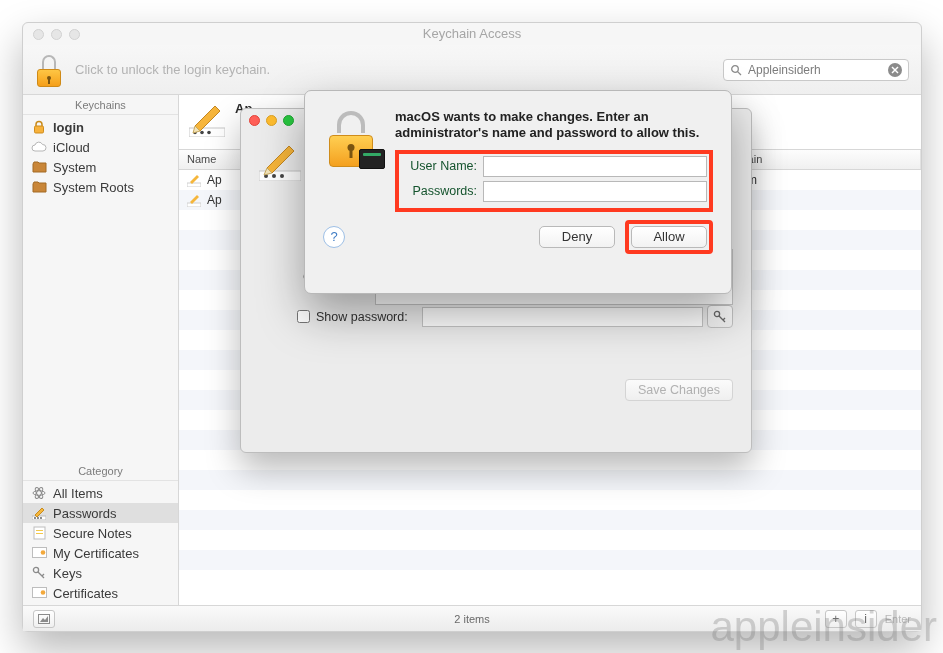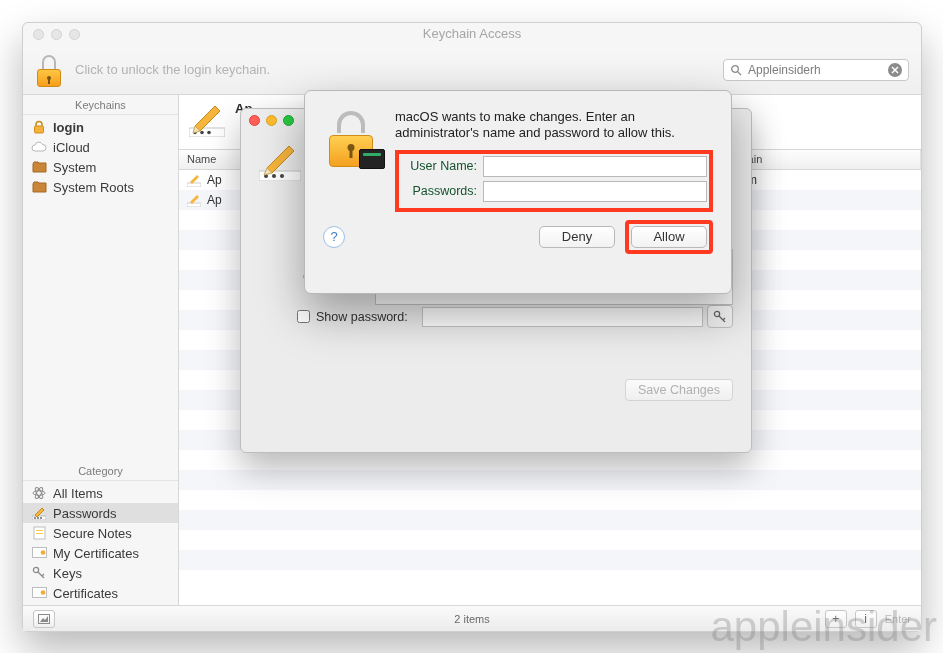--- a/index.html
+++ b/index.html
@@ -97,21 +97,21 @@
 }
 .auth-top { display: flex; gap: 14px; }
 .biglock { width: 58px; height: 58px; position: relative; flex: none; }
 .biglock .sh { position:absolute; top:2px; left:14px; width:28px; height:22px; border:4px solid #bcbcbc; border-bottom:none; border-radius: 14px 14px 0 0; }
 .biglock .bod { position:absolute; bottom:0; left:6px; width:44px; height:32px; background: linear-gradient(#ffcf52,#f4a01f); border:1px solid #cf8c1b; border-radius:4px; }
 .biglock .kh2 { position:absolute; left:50%; top:8px; transform:translateX(-50%); width:7px; height:7px; background:#7a5410; border-radius:50%; }
 .biglock .kh2::after { content:""; position:absolute; left:2px; top:5px; width:3px; height:9px; background:#7a5410; }
 .biglock .chip { position:absolute; right:-4px; bottom:-2px; width:26px; height:20px; background:#232323; border-radius:2px; border:1px solid #111; }
 .biglock .chip::before { content:""; position:absolute; left:3px; top:3px; width:18px; height:3px; background:#3a6; border-radius:1px; }
 .auth-text { flex: 1; }
-.auth-bold { font-size: 13px; font-weight: 400; color: #222; line-height: 1.25; }
+.auth-bold { font-size: 13px; font-weight: 700; color: #222; line-height: 1.25; }
 .auth-sub { font-size: 11px; color: #444; margin-top: 4px; }
 .auth-fields { margin-top: 8px; }
 .afield { display: flex; align-items: center; margin-bottom: 4px; }
 .afield label { width: 82px; text-align: right; font-size: 12.5px; color: #14532d; padding-right: 6px; }
 .afield input { flex: 1; height: 21px; border: 1px solid #b8b8b8; background: #fff; font-size: 12px; padding: 0 4px; }
 .redbox-inputs { border: 4px solid #ff3a20; padding: 2px; }
 .auth-bottom { display: flex; align-items: center; margin-top: 8px; }
 .help { width: 22px; height: 22px; border-radius: 50%; border: 1.5px solid #9dbfe6; color: #3f7cc4; font-size: 13px; display:flex;align-items:center;justify-content:center; background:#fff; }
 .auth-buttons { margin-left: auto; display: flex; gap: 10px; align-items: center; padding-left: 40px; }
 .macbtn { min-width: 76px; height: 22px; border-radius: 5px; border: 1px solid #b9b9b9; background: linear-gradient(#ffffff,#f2f2f2); font-size: 13px; color: #333; }

